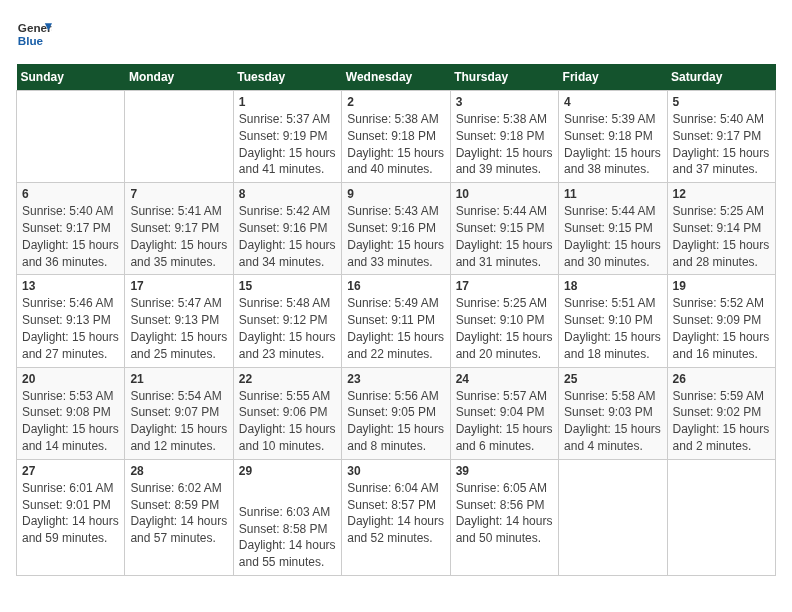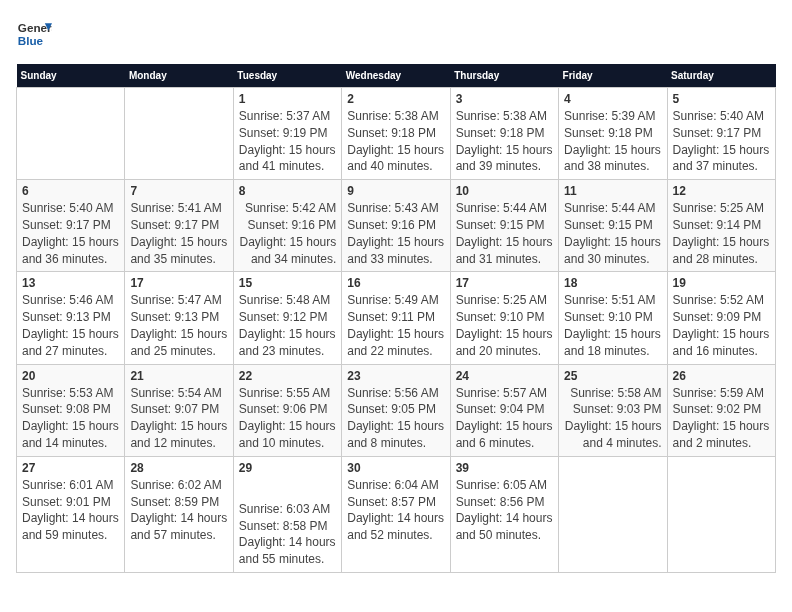--- a/index.html
+++ b/index.html
@@ -36,25 +36,25 @@
     .location {
       font-size: 14px;
       color: #555;
     }
     table {
       width: 100%;
       border-collapse: collapse;
       font-size: 11px;
     }
     th {
-      background-color: #0f172a;
+      background-color: #14532d;
       color: #fff;
       padding: 6px 4px;
       text-align: left;
-      font-size: 10px;
+      font-size: 12px;
       font-weight: bold;
     }
     td {
       border: 1px solid #ccc;
       vertical-align: top;
       padding: 4px 5px;
       width: calc(100% / 7);
       height: 80px;
       color: #333;
     }
@@ -159,21 +159,21 @@
         </td>
         <td>
           <div class="day-num">7</div>
           <div class="day-info" style="white-space: pre-line;">Sunrise: 5:41 AM
 Sunset: 9:17 PM
 Daylight: 15 hours
 and 35 minutes.</div>
         </td>
         <td>
           <div class="day-num">8</div>
-          <div class="day-info" style="white-space: pre-line; text-align: right;">Sunrise: 5:42 AM
+          <div class="day-info" style="white-space: pre-line;">Sunrise: 5:42 AM
 Sunset: 9:16 PM
 Daylight: 15 hours
 and 34 minutes.</div>
         </td>
         <td>
           <div class="day-num">9</div>
           <div class="day-info" style="white-space: pre-line;">Sunrise: 5:43 AM
 Sunset: 9:16 PM
 Daylight: 15 hours
 and 33 minutes.</div>
@@ -282,21 +282,21 @@
         </td>
         <td>
           <div class="day-num">24</div>
           <div class="day-info" style="white-space: pre-line;">Sunrise: 5:57 AM
 Sunset: 9:04 PM
 Daylight: 15 hours
 and 6 minutes.</div>
         </td>
         <td>
           <div class="day-num">25</div>
-          <div class="day-info" style="white-space: pre-line; text-align: right;">Sunrise: 5:58 AM
+          <div class="day-info" style="white-space: pre-line;">Sunrise: 5:58 AM
 Sunset: 9:03 PM
 Daylight: 15 hours
 and 4 minutes.</div>
         </td>
         <td>
           <div class="day-num">26</div>
           <div class="day-info" style="white-space: pre-line;">Sunrise: 5:59 AM
 Sunset: 9:02 PM
 Daylight: 15 hours
 and 2 minutes.</div>

